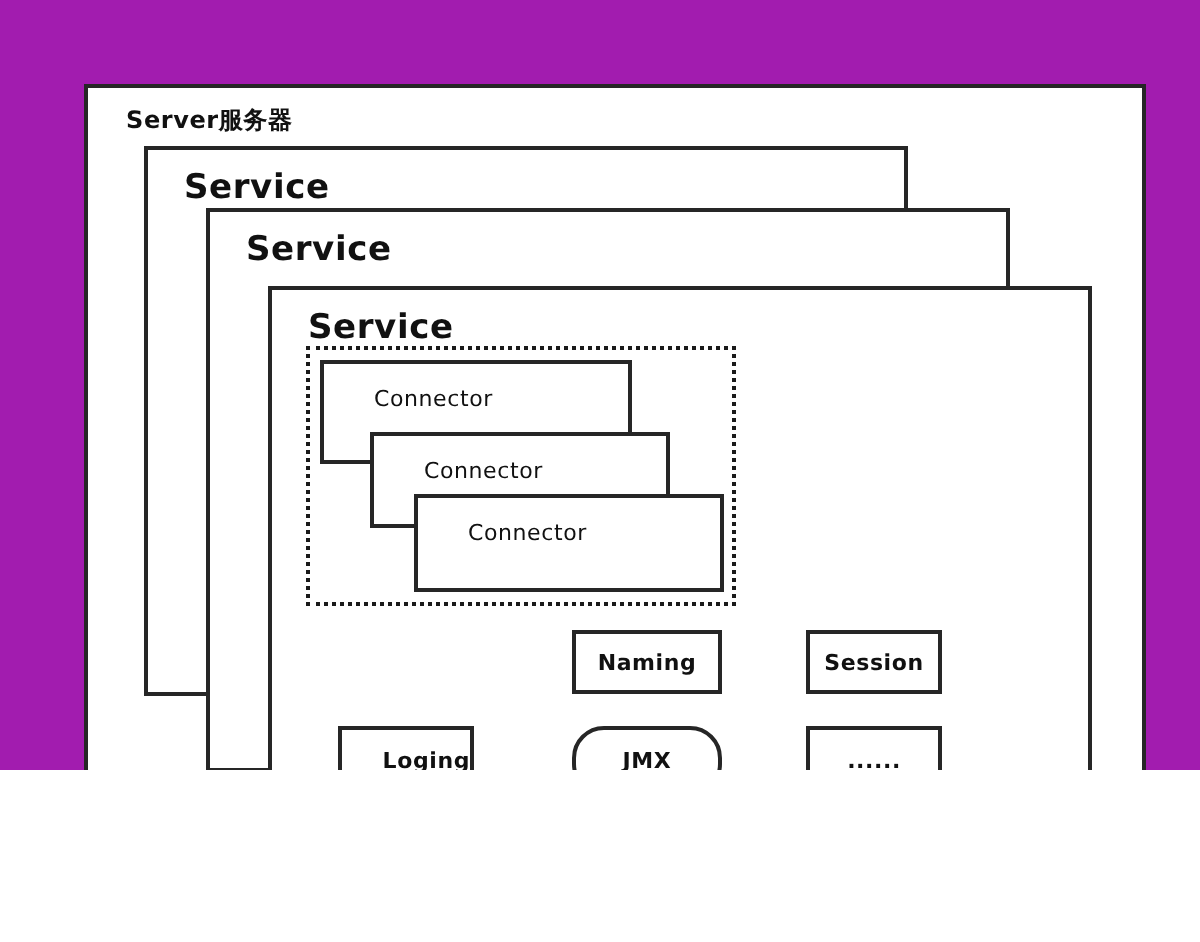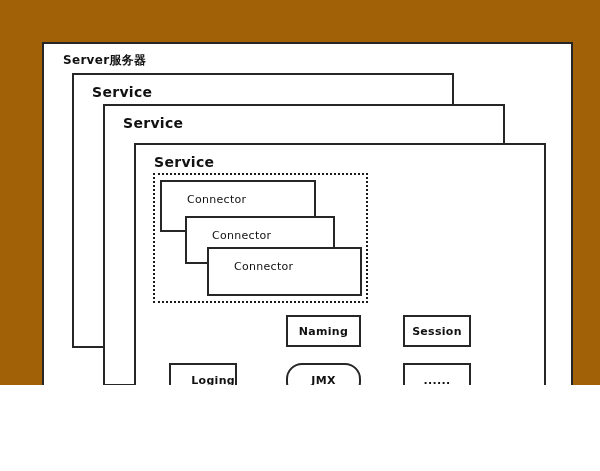--- a/index.html
+++ b/index.html
@@ -4,32 +4,32 @@
 <style>
   html, body {
     margin: 0;
     padding: 0;
     background: #ffffff;
   }
   .canvas {
     position: relative;
     width: 600px;
     height: 385px;
-    background: #a16207;
+    background: #a21caf;
     overflow: hidden;
     font-family: "DejaVu Sans", "Liberation Sans", sans-serif;
   }
   .box {
     position: absolute;
     background: #ffffff;
     border: 2px solid #262626;
     box-sizing: border-box;
   }
   .frame-label {
-    font-size: 14px;
+    font-size: 17px;
     font-weight: bold;
     color: #111111;
     letter-spacing: 0.3px;
     padding: 9px 0 0 18px;
     white-space: nowrap;
   }
   .server-label {
     font-size: 12px;
     padding: 8px 0 0 19px;
   }

